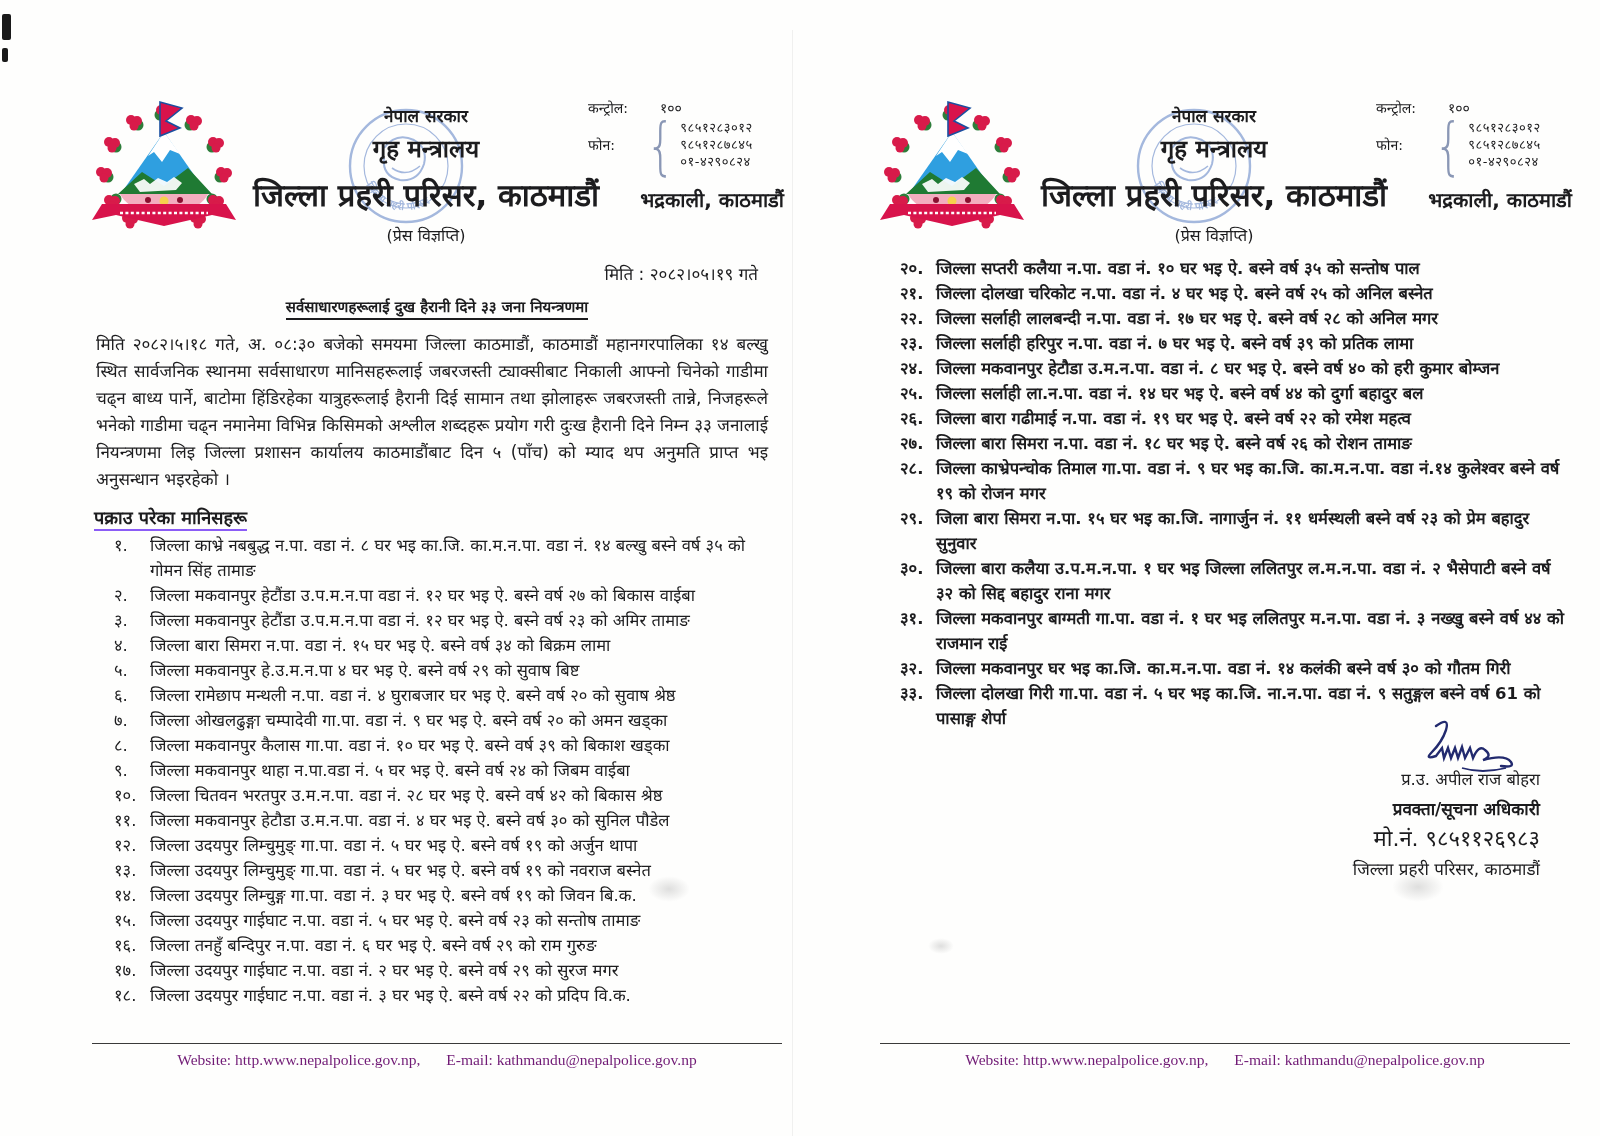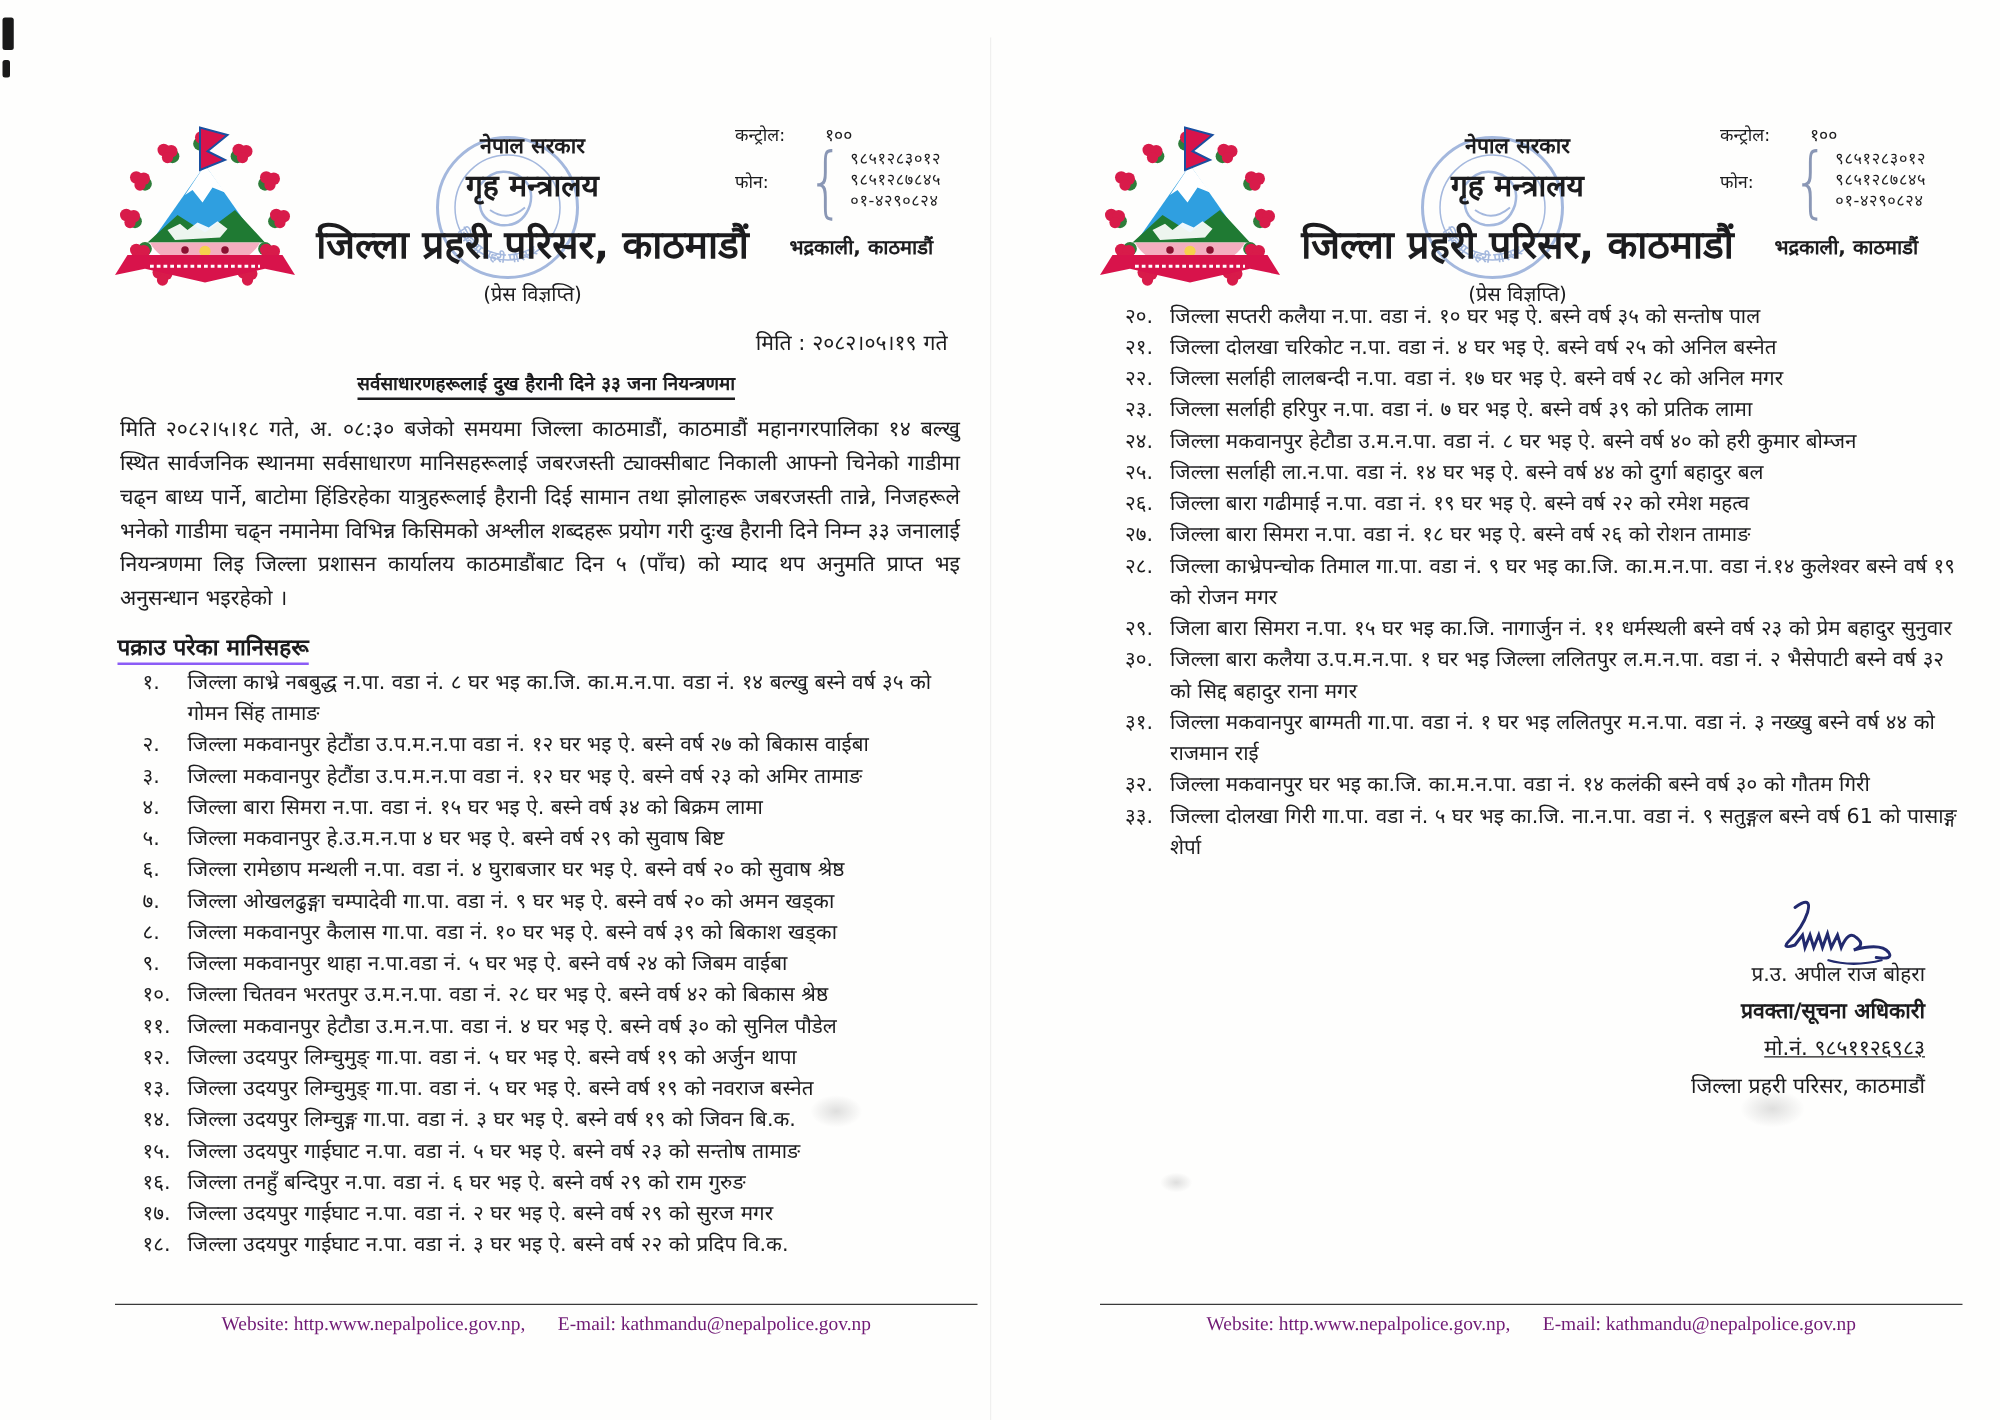--- a/index.html
+++ b/index.html
@@ -21,41 +21,41 @@
   .ministry-line{font-size:24px;font-weight:bold;margin-top:4px;}
   .office-line{font-size:31px;font-weight:bold;margin-top:9px;white-space:nowrap;}
   .press-line{font-size:16px;margin-top:9px;}
   .hdr-right{position:absolute;right:2px;top:98px;width:196px;z-index:2;}
   .ctrl-row{display:flex;font-size:14px;}
   .ctrl-row .lbl{width:72px;}
   .phone-row{display:flex;align-items:center;margin-top:2px;}
   .phone-row .lbl{width:58px;font-size:14px;}
   .brace{font-size:46px;font-weight:200;color:#8a97b5;transform:scaleY(1.35);transform-origin:center;line-height:1;margin-right:5px;}
   .phones span{display:block;font-size:13px;line-height:17px;letter-spacing:.5px;}
-  .addr-line{font-weight:bold;font-size:16px;margin-top:16px;text-align:center;padding-left:6px;white-space:nowrap;}
+  .addr-line{font-weight:bold;font-size:20px;margin-top:16px;text-align:right;padding-left:6px;white-space:nowrap;}
 
   
   .date-line{position:absolute;right:28px;top:262px;font-size:17px;}
   .title-wrap{position:absolute;left:0;top:296px;width:100%;text-align:center;}
   .title-wrap span{font-size:15px;font-weight:bold;border-bottom:2px solid #1c1c1e;padding-bottom:2px;}
   .intro{position:absolute;left:8px;top:331px;width:672px;font-size:17px;line-height:27px;text-align:justify;}
   .section-heading{position:absolute;left:6px;top:505px;font-size:18px;font-weight:bold;}
   .section-heading span{border-bottom:2px solid #8b5cf6;padding-bottom:1px;margin-top:32px;}
   .arrest-list{position:absolute;left:26px;top:533px;width:664px;}
-  #page-right .arrest-list{top:240px;left:24px;width:668px;}
+  #page-right .arrest-list{top:256px;left:24px;width:668px;font-weight:bold;}
   .row{display:flex;font-size:16.5px;line-height:25px;}
   .row .n{flex:none;width:36px;}
   .row .t{flex:1;}
 
   
   .sig-block{position:absolute;right:34px;top:716px;width:330px;text-align:right;z-index:2;}
   .sig-scrawl{display:block;margin-left:auto;margin-right:14px;margin-bottom:-16px;}
   .sig-name{font-size:16.5px;line-height:28px;}
   .sig-role{font-size:17px;font-weight:bold;line-height:30px;}
-  .sig-mobile{font-size:17px;line-height:30px;text-decoration:underline;}
+  .sig-mobile{font-size:22px;line-height:30px;}
   .sig-office{font-size:17px;line-height:30px;}
 
   
   .footer{position:absolute;left:4px;right:4px;top:1043px;border-top:1.5px solid #3a3a3a;padding-top:7px;text-align:center;
           font-family:"Liberation Serif",serif;font-size:15.5px;color:#701a75;}
   .footer .sep{display:inline-block;width:26px;}
 
   
   .edge-mark{position:absolute;background:#1a1a1a;border-radius:2px;}
   .smudge{position:absolute;border-radius:50%;background:radial-gradient(rgba(110,110,110,.22),rgba(110,110,110,0) 70%);}

